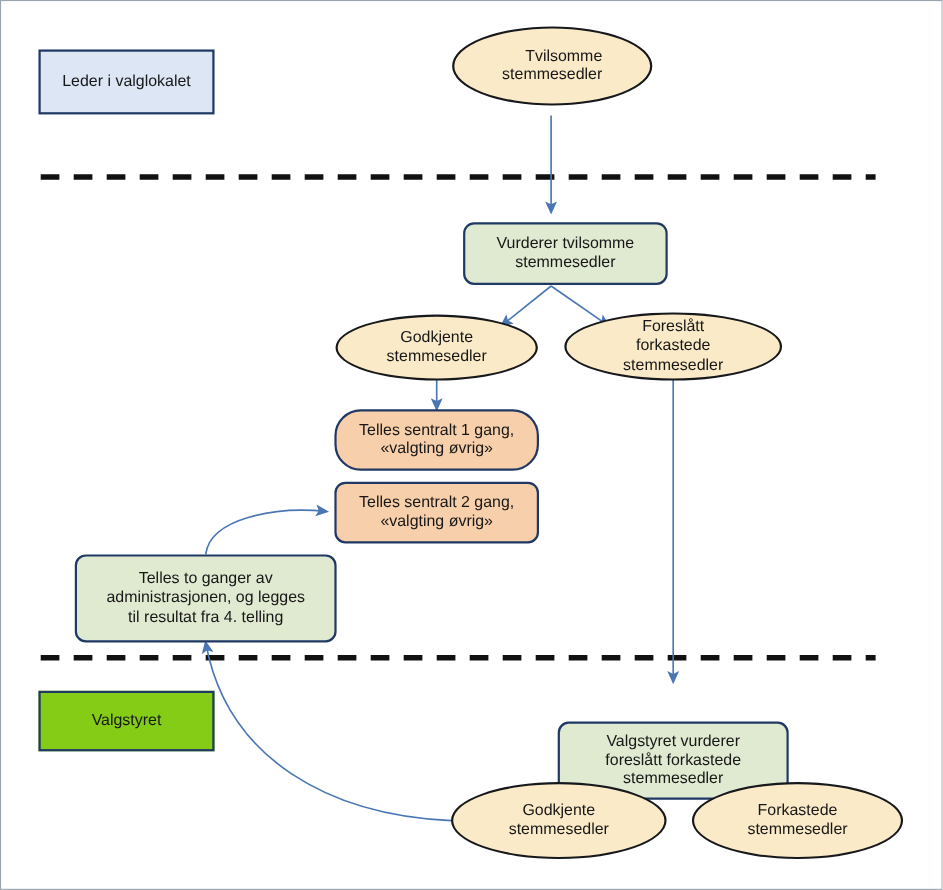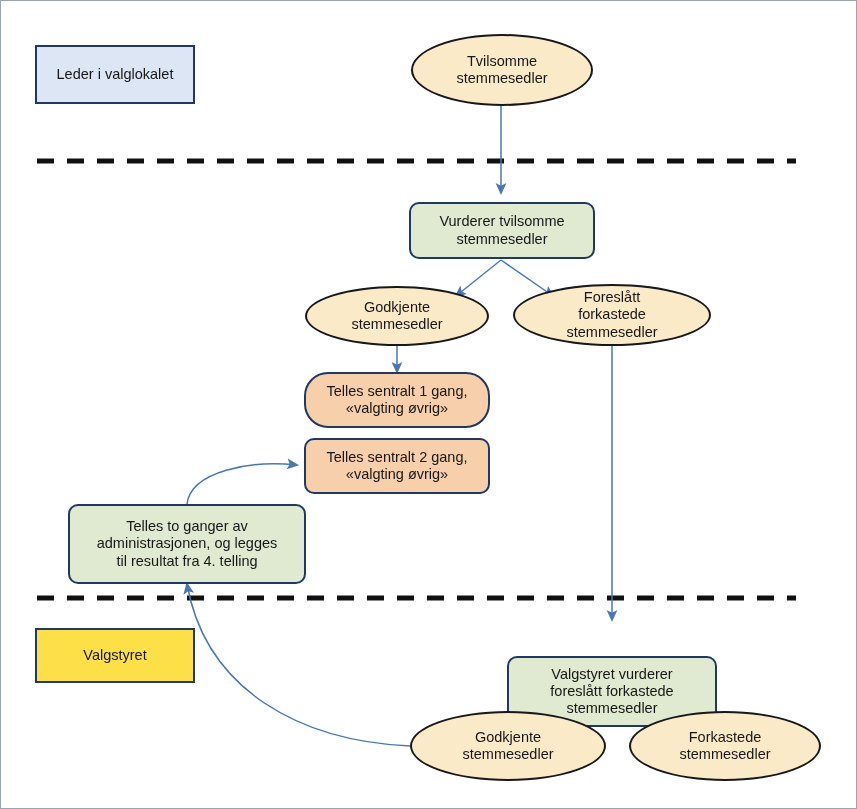--- a/index.html
+++ b/index.html
@@ -35,21 +35,21 @@
     line-height: 1.18;
     white-space: pre-line;
     z-index: 3;
   }
   .lane-box {
     border: 2px solid #1f3864;
     font-size: 14.5px;
   }
   .lane-light { background: #dce6f5; }
   .lane-mid   { background: #bcc9e8; }
-  .lane-dark  { background: #fde047; }
+  .lane-dark  { background: #84cc16; }
 
   .proc {
     border: 2px solid #1f3864;
     border-radius: 10px;
     font-size: 14.5px;
   }
   .proc-green  { background: #e0ead1; }
   .proc-orange { background: #f8cfab; }
 
   .ellipse {
@@ -91,24 +91,24 @@
     <path d="M611,690 L658,722" stroke="#4a77b4" stroke-width="1.5" fill="none" marker-end="url(#arrowblue)"></path>
 
     <path d="M409,745 C300,740 205,690 186,583" stroke="#4a77b4" stroke-width="1.5" fill="none" marker-end="url(#arrowblue)"></path>
   </svg>
 
   <div class="node lane-box lane-light" style="left:34px; top:44px; width:160px; height:59px;">Leder i valglokalet</div>
 
 
   <div class="node lane-box lane-dark" style="left:34px; top:627px; width:160px; height:55px;">Valgstyret</div>
 
-  <div class="node ellipse" style="left:410px; top:33px; width:182px; height:72px;">Tvilsomme
+  <div class="node ellipse" style="left:410px; top:23px; width:182px; height:72px;text-align:right;">Tvilsomme
 stemmesedler</div>
 
-  <div class="node proc proc-green" style="left:408px; top:201px; width:186px; height:57px;">Vurderer tvilsomme
+  <div class="node proc proc-green" style="left:420px; top:201px; width:186px; height:57px;">Vurderer tvilsomme
 stemmesedler</div>
 
   <div class="node ellipse" style="left:304px; top:285px; width:184px; height:60px;">Godkjente
 stemmesedler</div>
 
   <div class="node ellipse" style="left:512px; top:283px; width:198px; height:62px;">Foreslått
 forkastede
 stemmesedler</div>
 
   <div class="node proc proc-orange" style="left:303px; top:371px; width:186px; height:56px;border-radius:24px;">Telles sentralt 1 gang,

